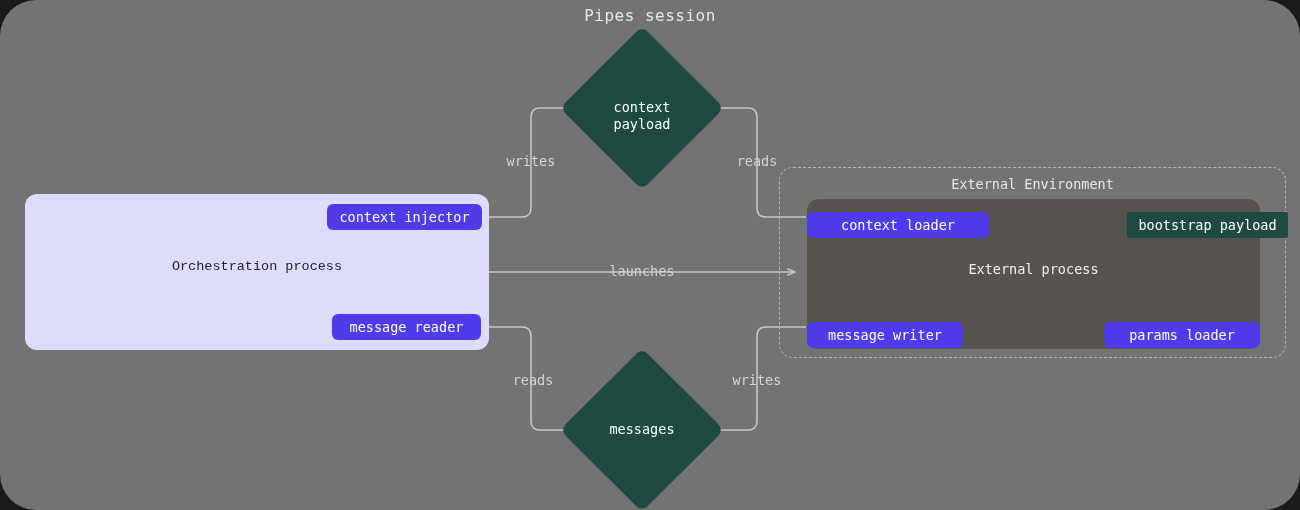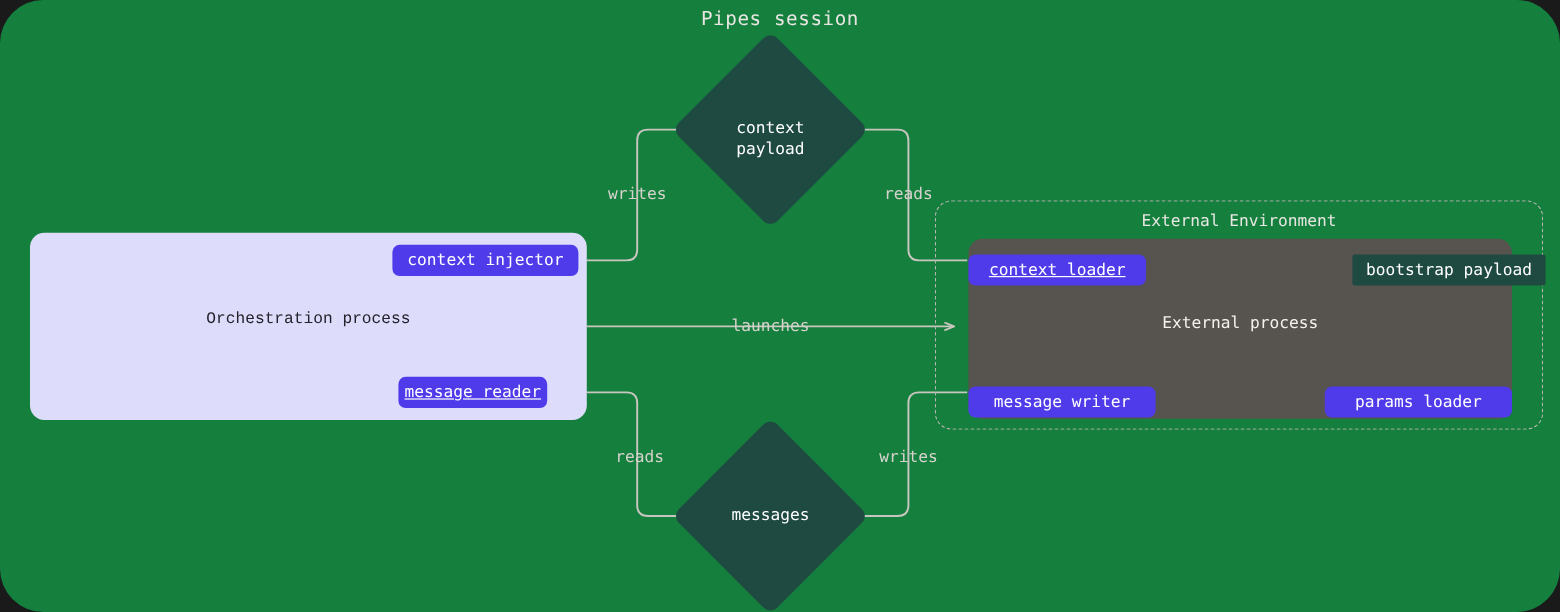--- a/index.html
+++ b/index.html
@@ -4,21 +4,21 @@
 <style>
   html, body {
     margin: 0;
     padding: 0;
     background: #1a1a1a;
   }
   #canvas {
     position: relative;
     width: 1300px;
     height: 510px;
-    background: #15803d;
+    background: #737373;
     border-radius: 36px;
     overflow: hidden;
     font-family: "DejaVu Sans Mono", "Liberation Mono", monospace;
   }
   .title {
     position: absolute;
     top: 6px;
     left: 0;
     width: 100%;
     text-align: center;
@@ -185,28 +185,28 @@
     <text class="edge-label" x="533" y="381">reads</text>
     <text class="edge-label" x="757" y="381">writes</text>
     <text class="edge-label" x="1029" y="217">consumes</text>
     <text class="edge-label" x="1029" y="297">consumes</text>
     <text class="edge-label" x="1182" y="272">loads</text>
   </svg>
 
   <div class="proc-box">
     <div class="proc-label">Orchestration process</div>
     <div class="pill" style="left:302px; top:10px; width:155px;">context injector</div>
-    <div class="pill" style="left:307px; top:120px; width:124px;text-decoration:underline;">message reader</div>
+    <div class="pill" style="left:307px; top:120px; width:149px;">message reader</div>
   </div>
 
   <div class="ext-env">
     <div class="ext-env-label">External Environment</div>
     <div class="ext-proc">
       <div class="ext-proc-label">External process</div>
-      <div class="pill" style="left:0px; top:13px; width:148px;text-decoration:underline;">context loader</div>
+      <div class="pill" style="left:0px; top:13px; width:182px;">context loader</div>
       <div class="pill" style="left:0px; top:123px; width:156px;">message writer</div>
       <div class="pill" style="left:297px; top:123px; width:156px;">params loader</div>
       <div class="rect-node" style="left:292px; top:13px; width:161px;">bootstrap payload</div>
     </div>
   </div>
 
   <div class="diamond" style="left:584px; top:50px;"></div>
   <div class="diamond-label" style="left:562px; top:99px;">
     <div>context</div>
     <div>payload</div>

